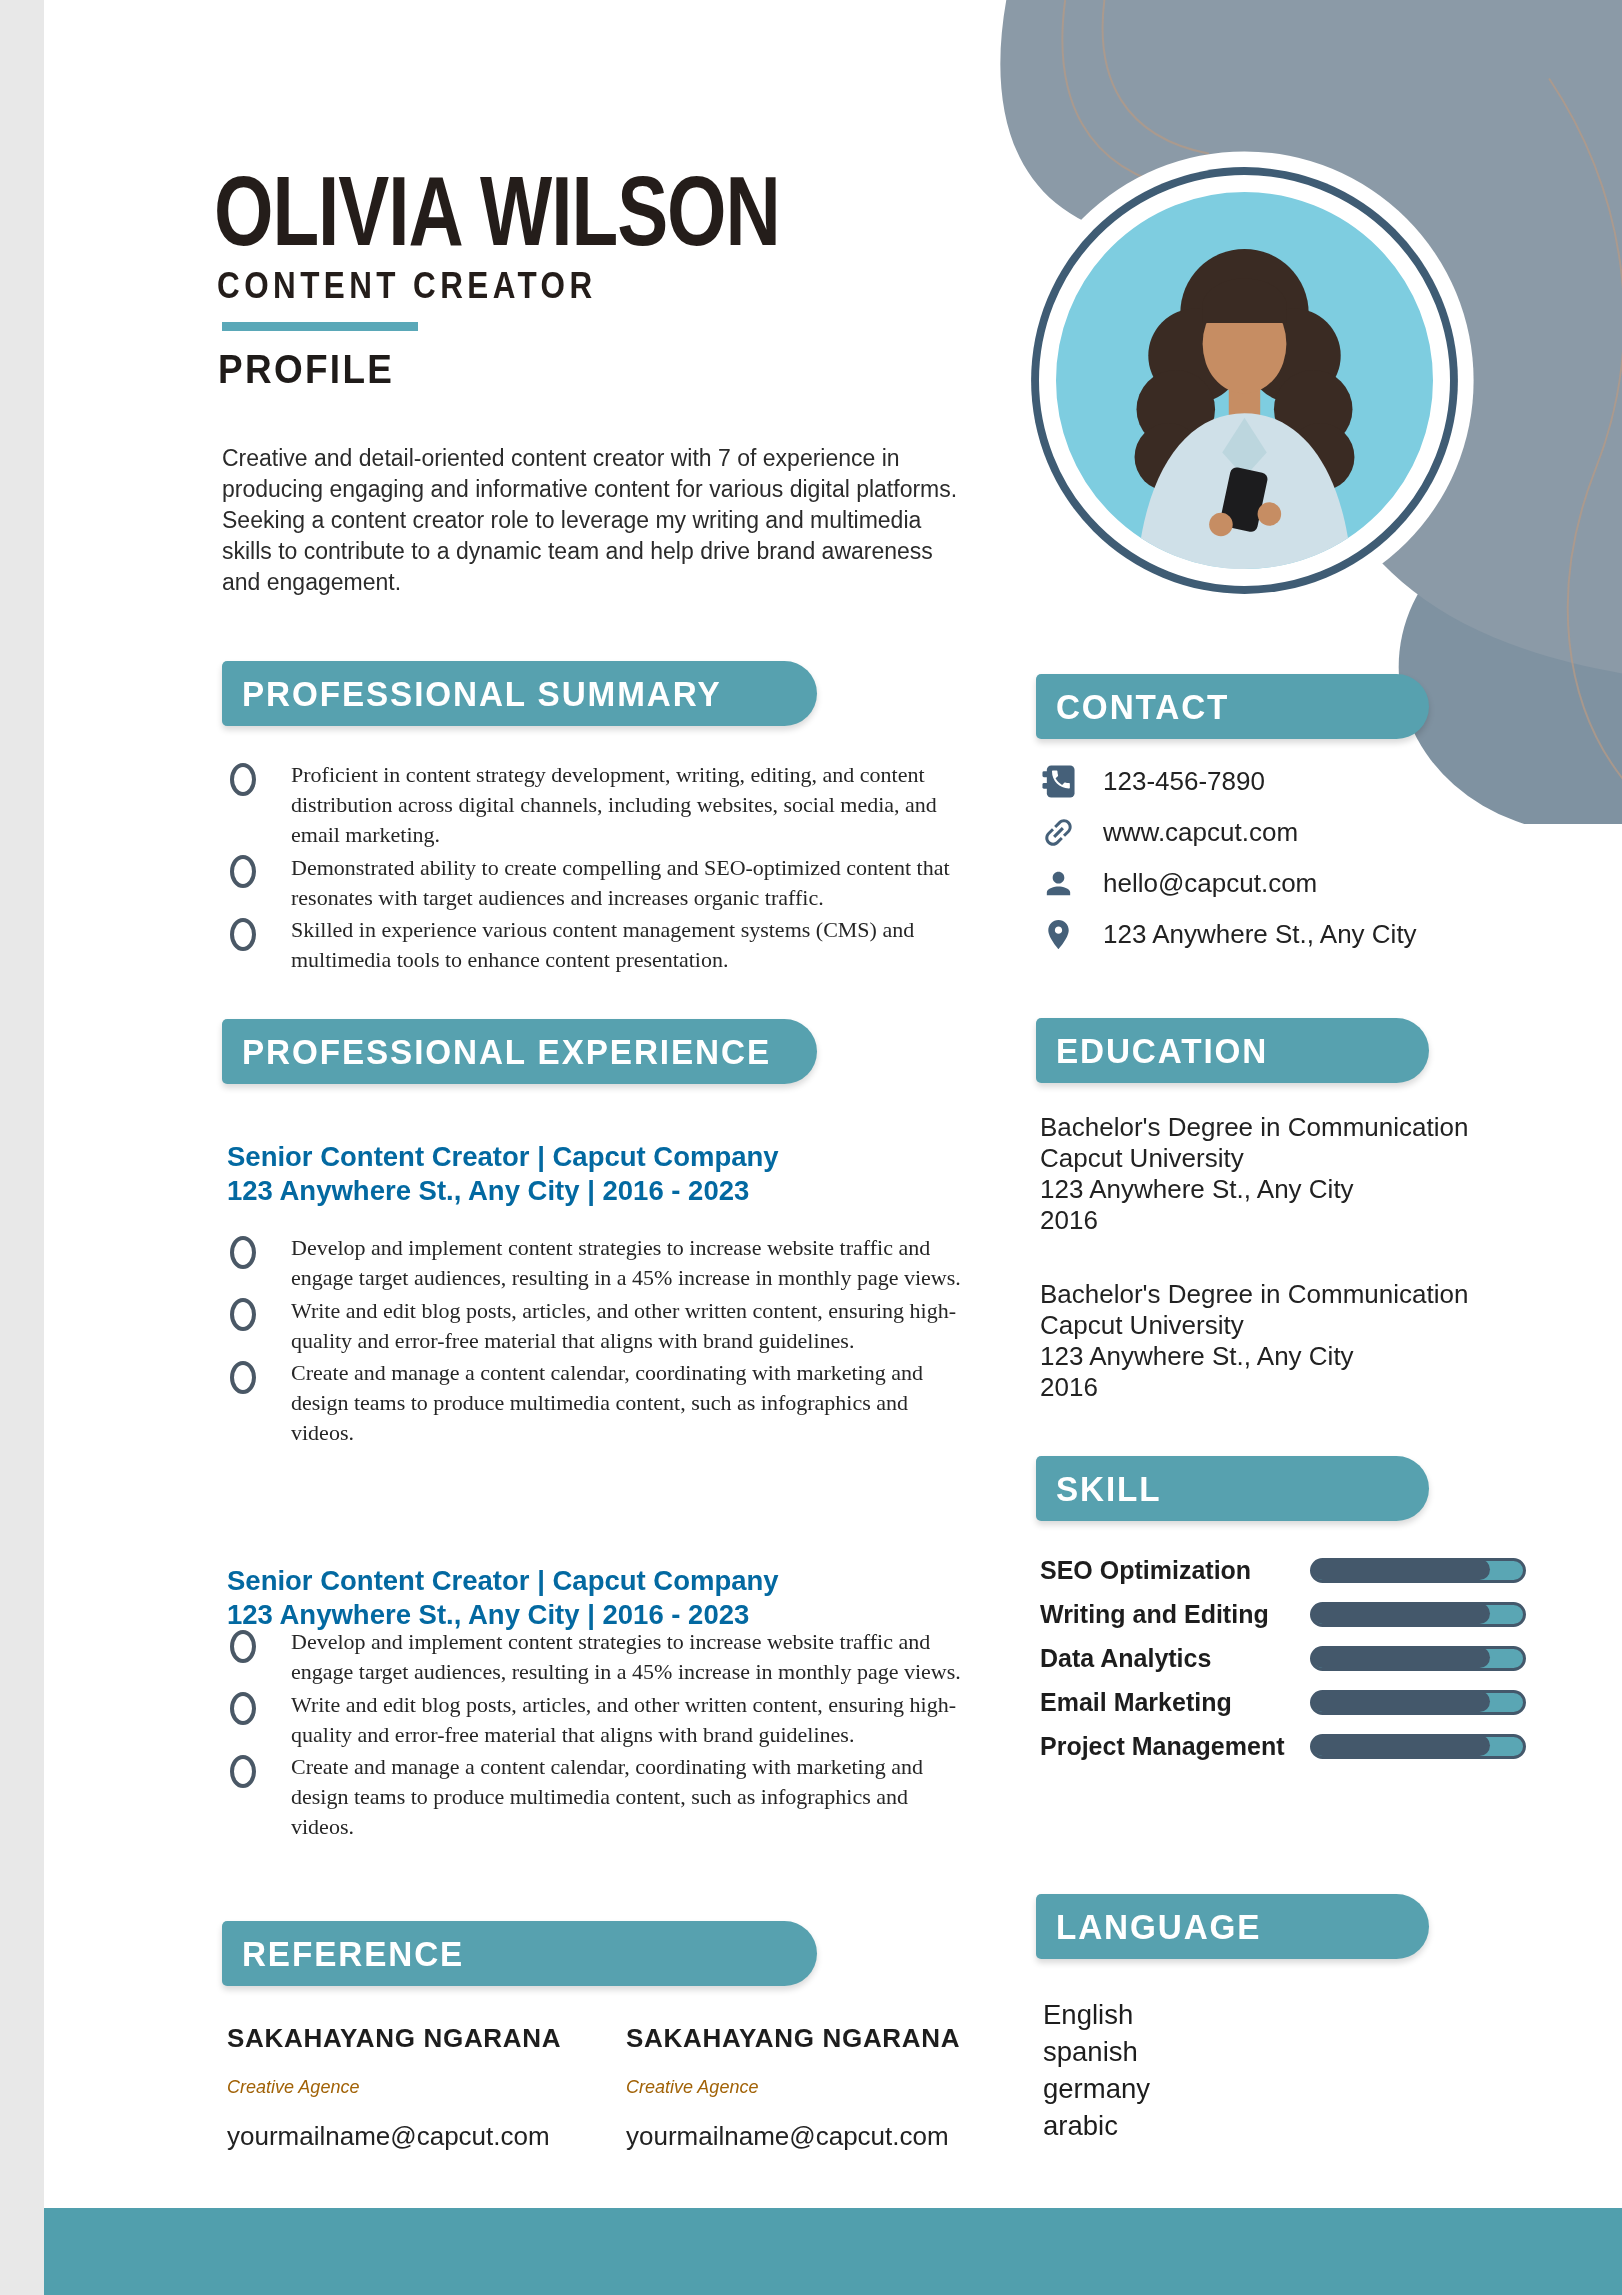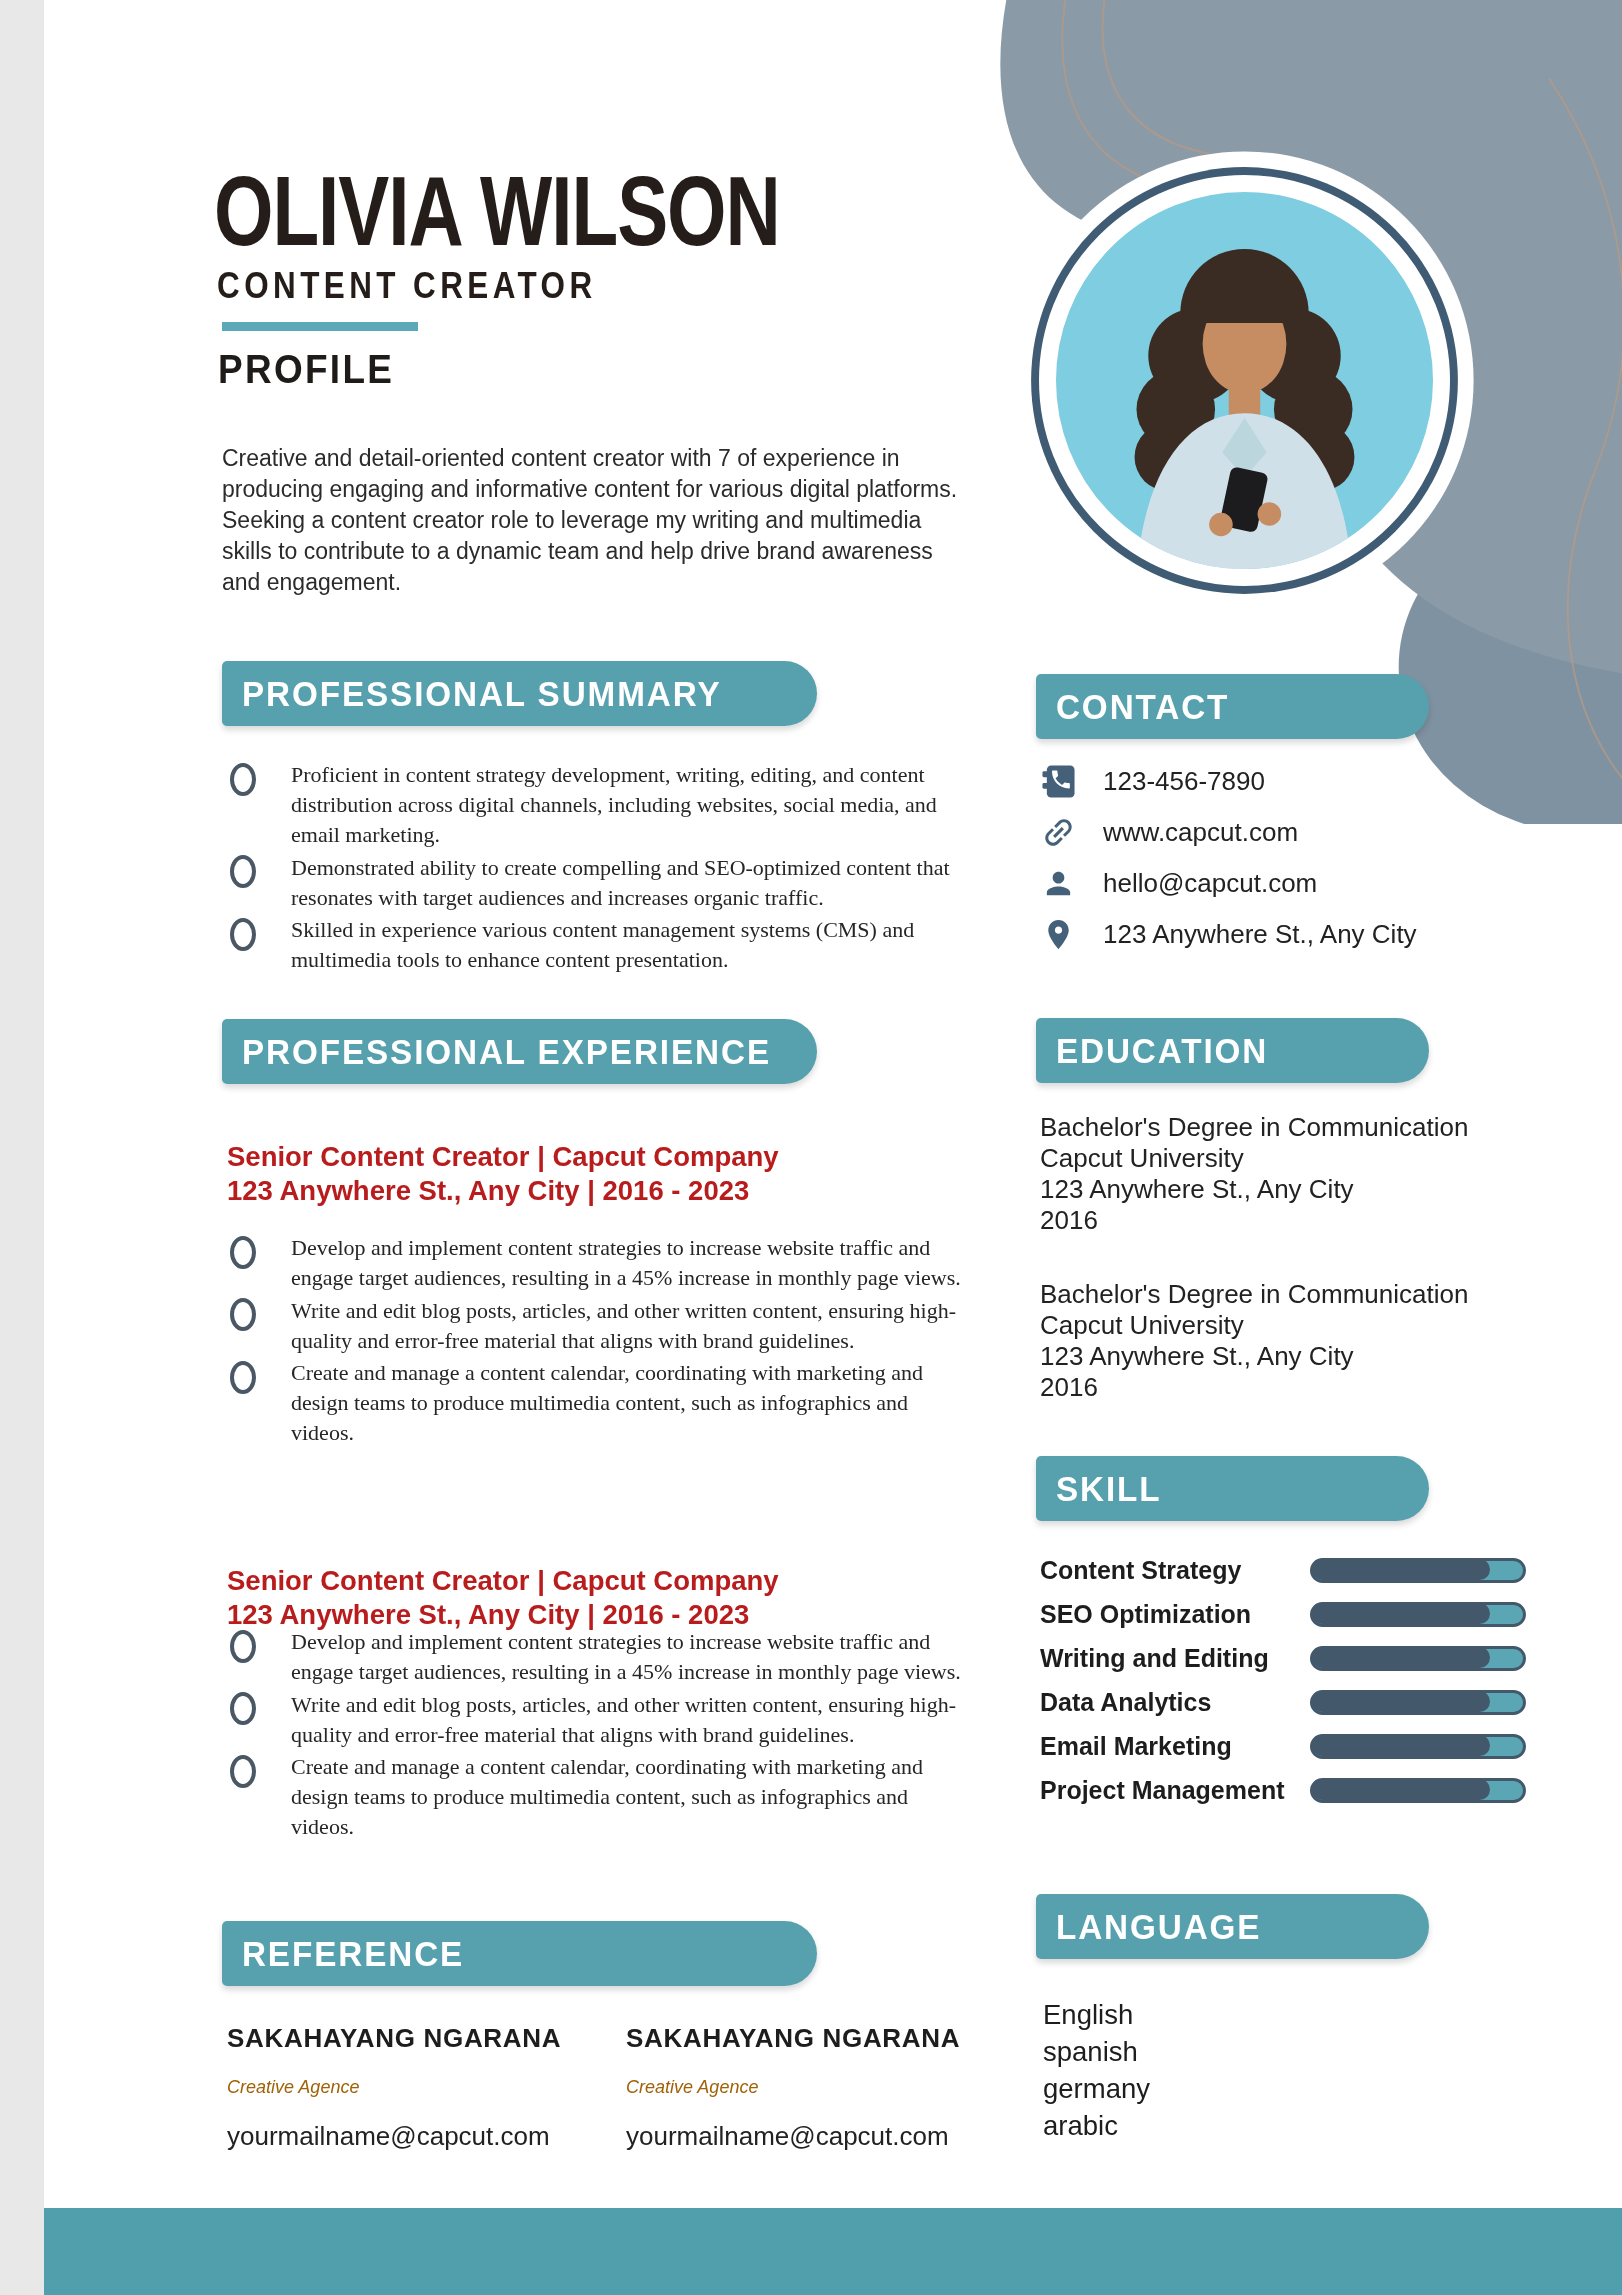--- a/index.html
+++ b/index.html
@@ -43,21 +43,21 @@
   }
   
   .blist{left:186px;width:759px;}
   .bullet{display:flex;margin-bottom:2.6px;}
   .dot{
     flex:0 0 auto;width:26px;height:33px;border:4.6px solid #4a5866;border-radius:50%;
     box-sizing:border-box;margin-top:2.6px;
   }
   .bullet p{margin:0 0 0 35px;width:681px;font-size:22px;line-height:30px;color:#262626;font-family:Liberation Serif, serif;}
   
-  .job-head{left:183px;font-size:27.5px;line-height:34px;font-weight:bold;color:#b91c1c;}
+  .job-head{left:183px;font-size:27.5px;line-height:34px;font-weight:bold;color:#0369a1;}
   
   .contact-list{left:996px;width:523px;}
   .c-row{display:flex;align-items:center;height:51px;}
   .c-icon{flex:0 0 37px;height:37px;display:flex;align-items:center;justify-content:center;}
   .c-row p{margin:0 0 0 26px;font-size:26px;color:#222222;}
   .edu{left:996px;width:510px;font-size:26px;line-height:31px;color:#222222;}
   .edu div{margin:0;}
   .skills{left:996px;width:486px;}
   .skill-row{display:flex;align-items:center;height:44px;}
   .skill-row label{flex:1;font-size:25px;font-weight:bold;color:#1d1d1d;}
@@ -250,26 +250,20 @@
     <div>Capcut University</div>
     <div>123 Anywhere St., Any City</div>
     <div>2016</div>
   </div>
 
   <div class="abs banner right" style="top:1456px">
     <span>SKILL</span>
   </div>
   <div class="abs skills" style="top:1548px">
     <div class="skill-row">
-      <label>Content Strategy</label>
-      <span class="bar">
-          <span class="fill" style="width: 85%;"></span>
-        </span>
-    </div>
-    <div class="skill-row">
       <label>SEO Optimization</label>
       <span class="bar">
           <span class="fill" style="width: 85%;"></span>
         </span>
     </div>
     <div class="skill-row">
       <label>Writing and Editing</label>
       <span class="bar">
           <span class="fill" style="width: 85%;"></span>
         </span>

